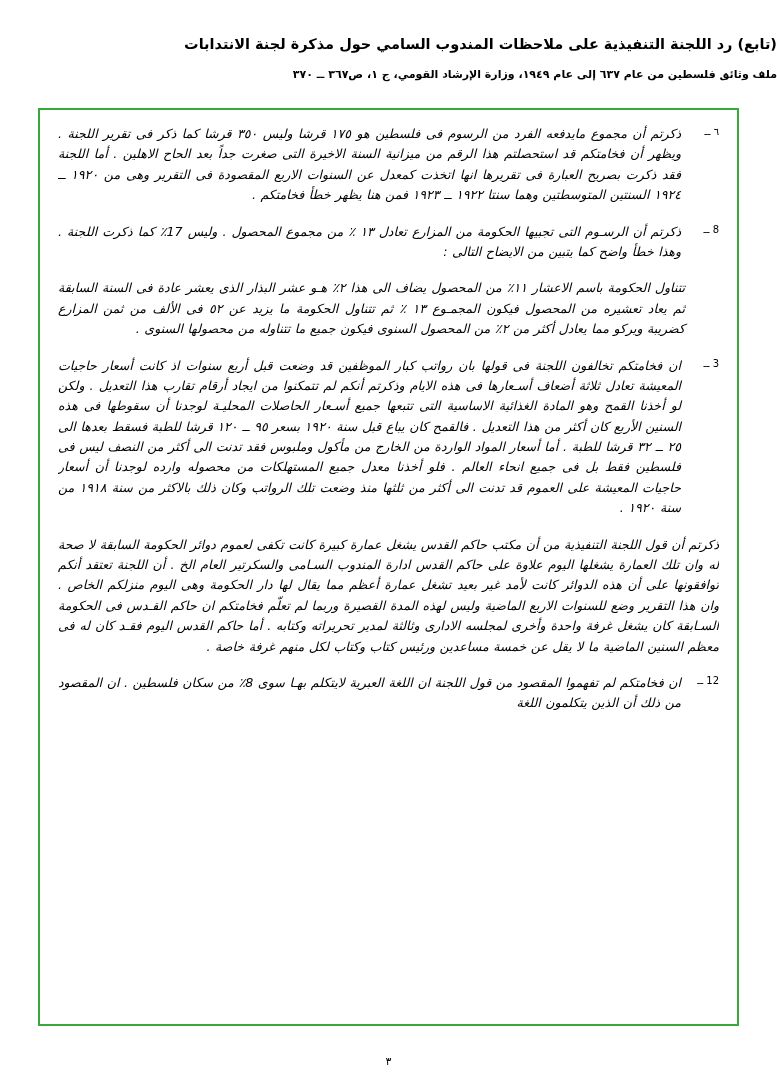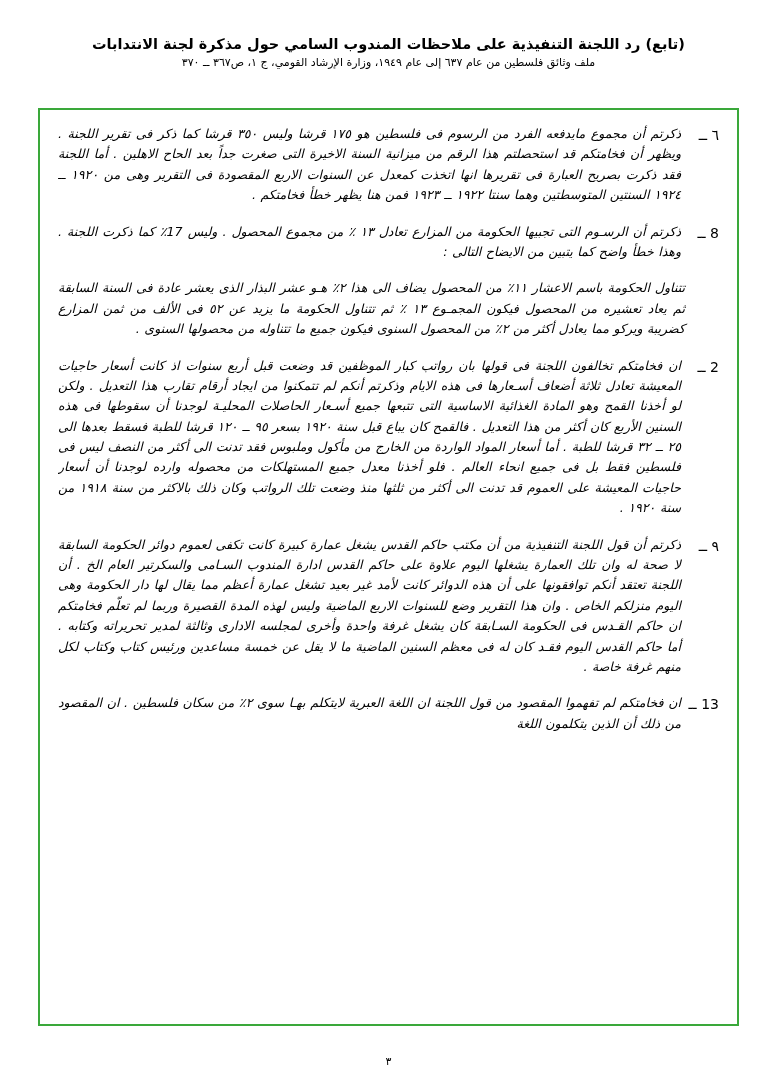--- a/index.html
+++ b/index.html
@@ -15,33 +15,34 @@
     color: #000000;
     overflow: hidden;
   }
   .page {
     position: absolute;
     inset: 0;
     display: flex;
     flex-direction: column;
   }
   .header {
-    text-align: center;
+    text-align: right;
     padding-top: 34px;
   }
   .header-title {
     font-size: 14.5px;
     font-weight: bold;
     letter-spacing: 0px;
     line-height: 1.5;
     direction: rtl;
   }
   .header-sub {
     font-size: 11px;
-    font-weight: normal;
+    font-weight: bold;
+    margin-top: 12px;
     direction: rtl;
   }
   .frame {
     position: absolute;
     top: 108px;
     right: 38px;
     left: 38px;
     bottom: 66px;
     border: 2px solid #3aa83a;
     box-sizing: border-box;
@@ -61,21 +62,21 @@
     margin-bottom: 16px;
     font-size: 12.6px;
     line-height: 1.62;
   }
   .para .marker {
     flex: 0 0 auto;
     width: 34px;
     text-align: right;
     padding-left: 4px;
     white-space: nowrap;
-    font-size: 14px;
+    font-size: 10px;
   }
   .para .body {
     flex: 1 1 auto;
     text-align: justify;
     text-align-last: right;
     word-spacing: 0.5px;
     font-style: italic;
   }
   .para.indented {
     padding-right: 34px;
@@ -115,31 +116,30 @@
     <div class="para">
       <span class="marker">8 ــ</span>
       <span class="body">ذكرتم أن الرسـوم التى تجبيها الحكومة من المزارع تعادل ١٣ ٪ من مجموع المحصول . وليس 17٪ كما ذكرت اللجنة . وهذا خطأ واضح كما يتبين من الايضاح التالى :</span>
     </div>
 
     <div class="para indented">
       <span class="body">تتناول الحكومة باسم الاعشار ١١٪ من المحصول يضاف الى هذا ٢٪ هـو عشر البذار الذى يعشر عادة فى السنة السابقة ثم يعاد تعشيره من المحصول فيكون المجمـوع ١٣ ٪ ثم تتناول الحكومة ما يزيد عن ٥٢ فى الألف من ثمن المزارع كضريبة ويركو مما يعادل أكثر من ٢٪ من المحصول السنوى فيكون جميع ما تتناوله من محصولها السنوى .</span>
     </div>
 
     <div class="para">
-      <span class="marker">2 ــ</span>
+      <span class="marker">3 ــ</span>
       <span class="body">ان فخامتكم تخالفون اللجنة فى قولها بان رواتب كبار الموظفين قد وضعت قبل أربع سنوات اذ كانت أسعار حاجيات المعيشة تعادل ثلاثة أضعاف أسـعارها فى هذه الايام وذكرتم أنكم لم تتمكنوا من ايجاد أرقام تقارب هذا التعديل . ولكن لو أخذنا القمح وهو المادة الغذائية الاساسية التى تتبعها جميع أسـعار الحاصلات المحليـة لوجدنا أن سقوطها فى هذه السنين الأربع كان أكثر من هذا التعديل . فالقمح كان يباع قبل سنة ١٩٢٠ بسعر ٩٥ ــ ١٢٠ قرشا للطبة فسقط بعدها الى ٢٥ ــ ٣٢ قرشا للطبة . أما أسعار المواد الواردة من الخارج من مأكول وملبوس فقد تدنت الى أكثر من النصف ليس فى فلسطين فقط بل فى جميع انحاء العالم . فلو أخذنا معدل جميع المستهلكات من محصوله وارده لوجدنا أن أسعار حاجيات المعيشة على العموم قد تدنت الى أكثر من ثلثها منذ وضعت تلك الرواتب وكان ذلك بالاكثر من سنة ١٩١٨ من سنة ١٩٢٠ .</span>
     </div>
 
     <div class="para">
-      <span class="marker">٩ ــ</span>
       <span class="body">ذكرتم أن قول اللجنة التنفيذية من أن مكتب حاكم القدس يشغل عمارة كبيرة كانت تكفى لعموم دوائر الحكومة السابقة لا صحة له وان تلك العمارة يشغلها اليوم علاوة على حاكم القدس ادارة المندوب السـامى والسكرتير العام الخ . أن اللجنة تعتقد أنكم توافقونها على أن هذه الدوائر كانت لأمد غير بعيد تشغل عمارة أعظم مما يقال لها دار الحكومة وهى اليوم منزلكم الخاص . وان هذا التقرير وضع للسنوات الاربع الماضية وليس لهذه المدة القصيرة وربما لم تعلّم فخامتكم ان حاكم القـدس فى الحكومة السـابقة كان يشغل غرفة واحدة وأخرى لمجلسه الادارى وثالثة لمدير تحريراته وكتابه . أما حاكم القدس اليوم فقـد كان له فى معظم السنين الماضية ما لا يقل عن خمسة مساعدين ورئيس كتاب وكتاب لكل منهم غرفة خاصة .</span>
     </div>
 
     <div class="para">
-      <span class="marker">13 ــ</span>
-      <span class="body">ان فخامتكم لم تفهموا المقصود من قول اللجنة ان اللغة العبرية لايتكلم بهـا سوى ٢٪ من سكان فلسطين . ان المقصود من ذلك أن الذين يتكلمون اللغة</span>
+      <span class="marker">12 ــ</span>
+      <span class="body">ان فخامتكم لم تفهموا المقصود من قول اللجنة ان اللغة العبرية لايتكلم بهـا سوى 8٪ من سكان فلسطين . ان المقصود من ذلك أن الذين يتكلمون اللغة</span>
     </div>
 
   </div>
 
   <div class="footer">٣</div>
 
 </div>
 
 </body></html>

